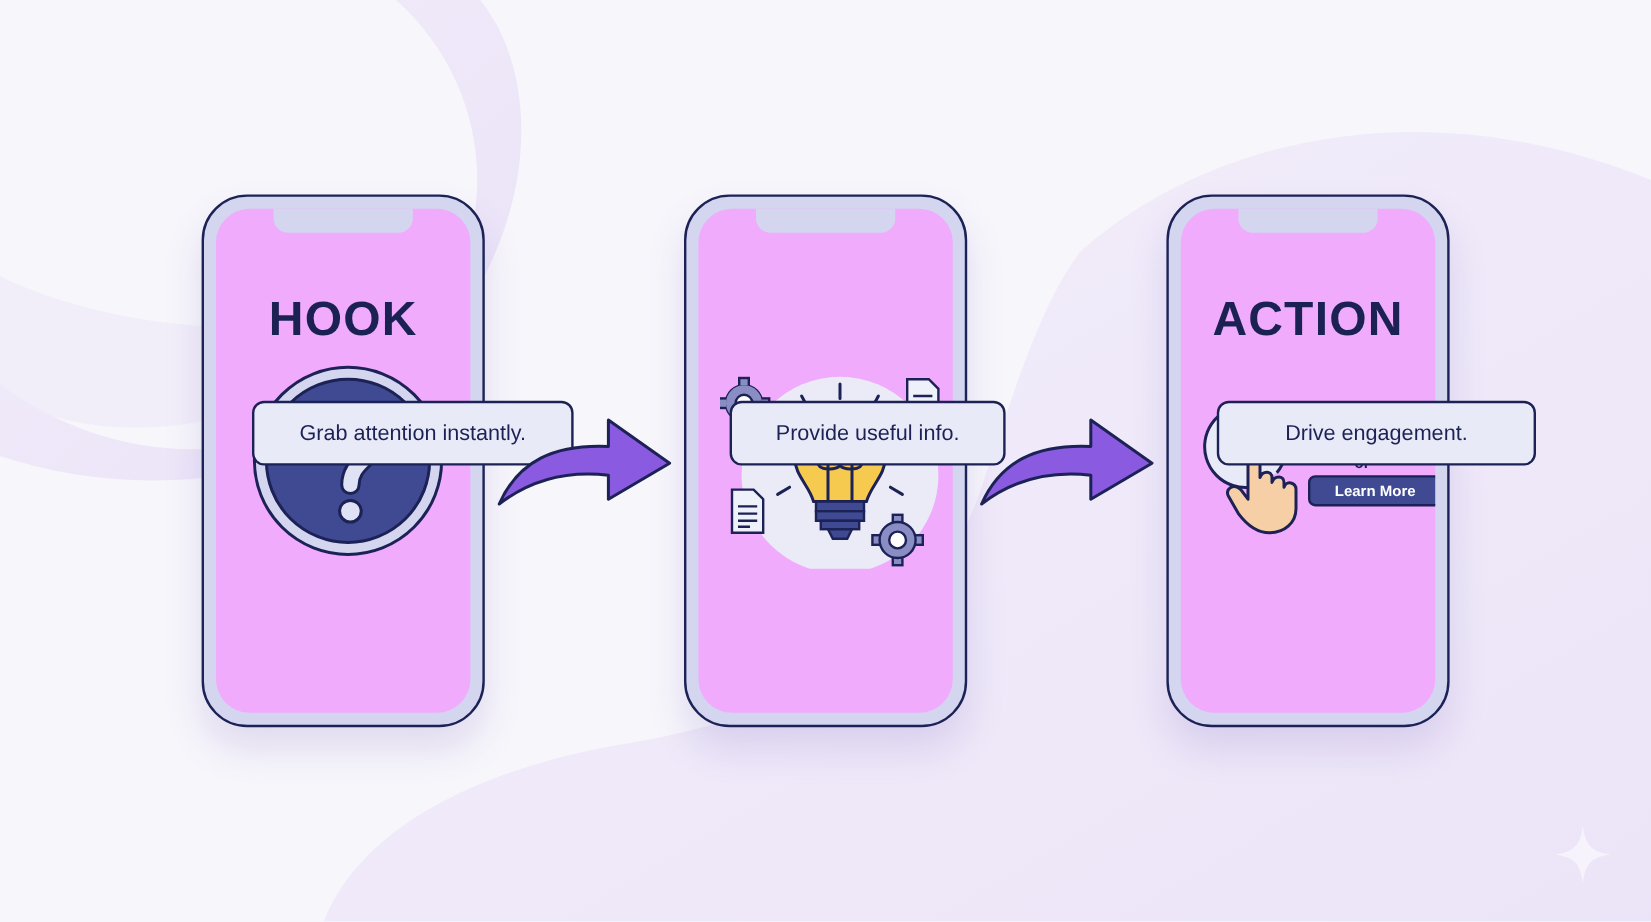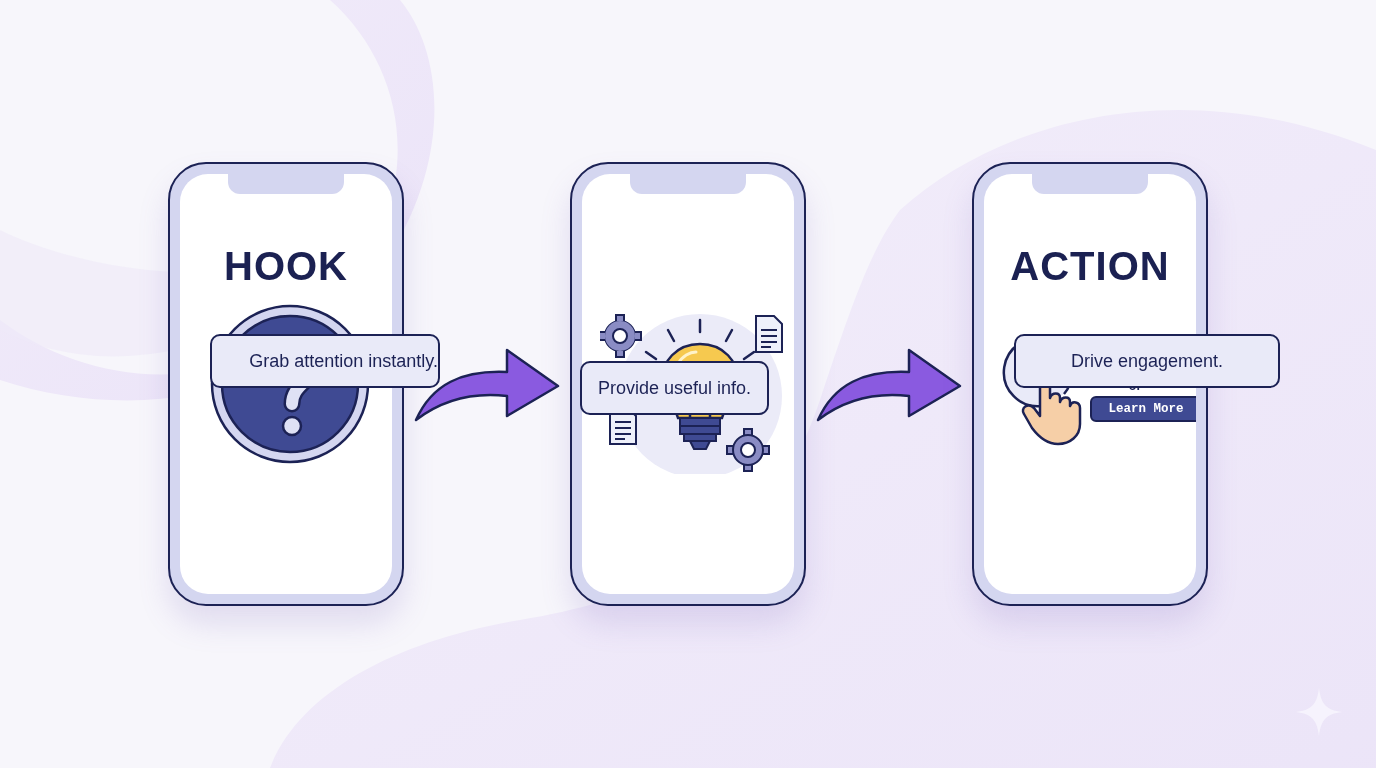--- a/index.html
+++ b/index.html
@@ -10,21 +10,21 @@
   }
   .bg { position:absolute; inset:0; }
   .phone {
     position:absolute; top:162px; width:236px; height:444px;
     box-sizing:border-box; border:2.5px solid #1c2255; border-radius:38px;
     background:#d4d6f0;
     box-shadow: 0 18px 30px rgba(120,100,190,0.18);
   }
   .screen {
     position:absolute; left:10px; top:10px; right:10px; bottom:10px;
-    background:#ffffff; border-radius:28px; overflow:hidden;
+    background:#f0abfc; border-radius:28px; overflow:hidden;
   }
   .notch {
     position:absolute; top:0; left:50%; transform:translateX(-50%);
     width:116px; height:20px; background:#d4d6f0; border-radius:0 0 12px 12px;
   }
   .title {
     position:absolute; top:70px; left:0; right:0; text-align:center;
     font-weight:bold; font-size:40px; color:#1b2152; letter-spacing:1px;
   }
   .bubble {
@@ -63,21 +63,21 @@
     <div class="title">HOOK</div>
     <svg style="position:absolute;left:30px;top:130px;" width="160" height="160" viewBox="0 0 160 160">
       <circle cx="80" cy="80" r="78" fill="#d4d6f0" stroke="#1c2255" stroke-width="2.5"></circle>
       <circle cx="80" cy="80" r="68" fill="#3f4a93" stroke="#1c2255" stroke-width="2.5"></circle>
       <path d="M60 62 C 60 40, 100 38, 102 60 C 104 78, 82 80, 82 100" fill="none" stroke="#1c2255" stroke-width="17" stroke-linecap="round"></path>
       <path d="M60 62 C 60 40, 100 38, 102 60 C 104 78, 82 80, 82 100" fill="none" stroke="#dfe1f5" stroke-width="12" stroke-linecap="round"></path>
       <ellipse cx="82" cy="122" rx="9" ry="9" fill="#dfe1f5" stroke="#1c2255" stroke-width="2.5"></ellipse>
     </svg>
   </div>
 </div>
-<div class="bubble" style="left:210px;width:230px;justify-content:flex-end;">
+<div class="bubble" style="left:210px;width:268px;">
   <svg class="tail" style="left:66px;" width="24" height="16" viewBox="0 0 24 16">
       <path d="M1 16 L12 1 L23 16" fill="#e9eaf8" stroke="#1c2255" stroke-width="2"></path>
     </svg>
   <span>Grab attention instantly.</span>
 </div>
 
 <svg class="arrow" style="left:412px;top:344px;" width="150" height="82" viewBox="0 0 150 82">
   <path d="M4 76 C 20 40, 50 26, 95 28 L 95 6 L 146 42 L 95 72 L 95 52 C 60 48, 30 56, 4 76 Z" fill="#8a5ae0" stroke="#1c2255" stroke-width="2.5" stroke-linejoin="round"></path>
 </svg>
 
@@ -143,21 +143,21 @@
         <g stroke="#1c2255" stroke-width="2">
             <line x1="5" y1="14" x2="21" y2="14"></line>
             <line x1="5" y1="20" x2="21" y2="20"></line>
             <line x1="5" y1="26" x2="21" y2="26"></line>
             <line x1="5" y1="31" x2="15" y2="31"></line>
           </g>
       </g>
     </svg>
   </div>
 </div>
-<div class="bubble" style="left:580px;width:189px;margin-top:27px;">
+<div class="bubble" style="left:608px;width:230px;">
   <svg class="tail" style="left:64px;" width="24" height="16" viewBox="0 0 24 16">
       <path d="M1 16 L12 1 L23 16" fill="#e9eaf8" stroke="#1c2255" stroke-width="2"></path>
     </svg>
   <span>Provide useful info.</span>
 </div>
 
 <svg class="arrow" style="left:814px;top:344px;" width="150" height="82" viewBox="0 0 150 82">
   <path d="M4 76 C 20 40, 50 26, 95 28 L 95 6 L 146 42 L 95 72 L 95 52 C 60 48, 30 56, 4 76 Z" fill="#8a5ae0" stroke="#1c2255" stroke-width="2.5" stroke-linejoin="round"></path>
 </svg>
 
@@ -173,21 +173,21 @@
         <line x1="20" y1="26" x2="30" y2="32"></line>
         <line x1="16" y1="44" x2="28" y2="42"></line>
         <line x1="66" y1="34" x2="58" y2="38"></line>
       </g>
       <path d="M38 40 C 38 34, 48 34, 48 40 L 48 62 C 50 56, 58 56, 58 62 L 58 66 C 60 60, 68 60, 68 66 L 68 70 C 70 64, 78 66, 78 72 L 78 88 C 78 100, 68 108, 56 108 C 44 108, 36 100, 30 92 L 22 78 C 18 72, 26 66, 32 72 L 38 80 Z" fill="#f6cfa7" stroke="#1c2255" stroke-width="2.5" stroke-linejoin="round"></path>
     </svg>
     <div class="cta-btn" style="left:106px;top:174px;width:90px;height:26px;border:2px solid #1c2255;background:#e9eaf8;color:#1c2255;">
       <span>Sign Up</span>
     </div>
     <div style="position:absolute;left:106px;top:205px;width:90px;text-align:center;font-size:12.5px;font-weight:bold;color:#1c2255;">or</div>
-    <div class="cta-btn" style="left:106px;top:222px;width:112px;height:26px;border:2px solid #1c2255;background:#3f4a93;color:#ffffff;font-family:Liberation Mono, monospace;">
+    <div class="cta-btn" style="left:106px;top:222px;width:112px;height:26px;border:2px solid #1c2255;background:#3f4a93;color:#ffffff;">
       <span>Learn More</span>
     </div>
   </div>
 </div>
 <div class="bubble" style="left:1014px;width:266px;">
   <svg class="tail" style="left:66px;" width="24" height="16" viewBox="0 0 24 16">
       <path d="M1 16 L12 1 L23 16" fill="#e9eaf8" stroke="#1c2255" stroke-width="2"></path>
     </svg>
   <span>Drive engagement.</span>
 </div>

